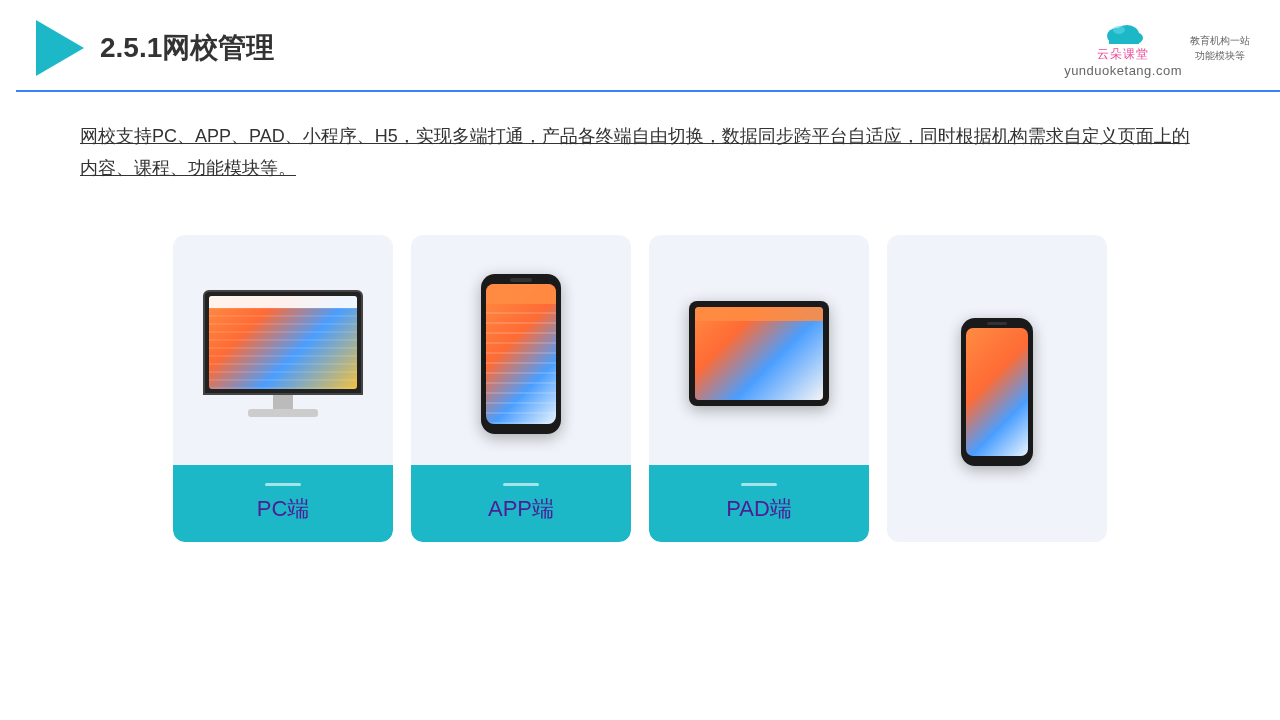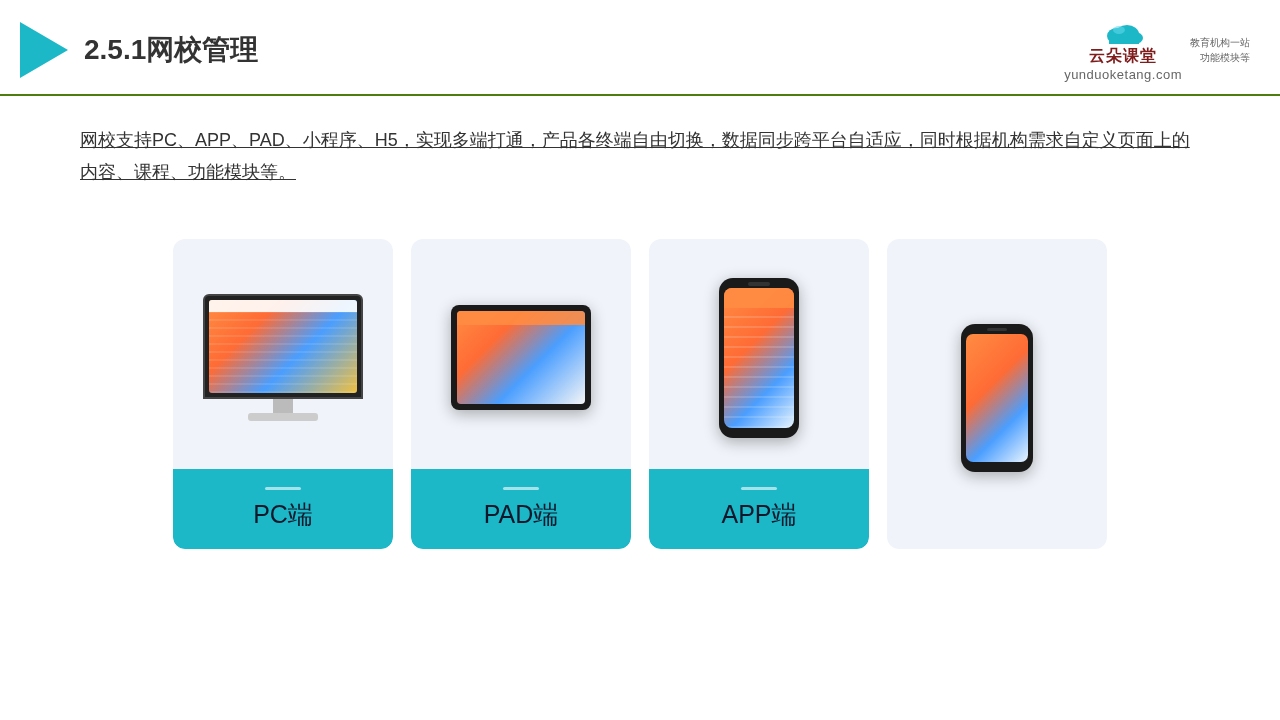--- a/index.html
+++ b/index.html
@@ -11,21 +11,22 @@
       overflow: hidden;
       position: relative;
     }
 
     
     .header {
       display: flex;
       align-items: center;
       justify-content: space-between;
       padding: 18px 30px 12px 20px;
-      border-bottom: 2px solid #4d7c0f;
+      border-bottom: 2px solid #3b82f6;
+      margin-left: 16px;
     }
     .header-left {
       display: flex;
       align-items: center;
       gap: 16px;
     }
     .logo-triangle {
       width: 0;
       height: 0;
       border-top: 28px solid transparent;
@@ -50,35 +51,35 @@
     .brand-cloud {
       position: relative;
       width: 48px;
       height: 28px;
     }
     .brand-cloud svg {
       width: 48px;
       height: 28px;
     }
     .brand-text-main {
-      font-size: 16px;
-      font-weight: 700;
-      color: #7f1d1d;
+      font-size: 12px;
+      font-weight: 400;
+      color: #ec4899;
       letter-spacing: 1px;
     }
     .brand-text-sub {
       font-size: 13px;
       color: #666;
       letter-spacing: 0.5px;
       white-space: nowrap;
     }
     .brand-slogan {
       display: flex;
       flex-direction: column;
-      align-items: flex-end;
+      align-items: center;
       justify-content: center;
     }
     .brand-slogan-text {
       font-size: 10px;
       color: #666;
       line-height: 1.5;
     }
 
     
     .description {
@@ -111,22 +112,22 @@
       flex: 1;
       display: flex;
       align-items: center;
       justify-content: center;
       padding: 28px 16px 20px;
       min-height: 230px;
     }
 
     .device-label {
       background: #1cb8c8;
-      color: #0f172a;
-      font-size: 25px;
+      color: #4c1d95;
+      font-size: 22px;
       font-weight: 500;
       text-align: center;
       padding: 18px 8px;
       border-radius: 0 0 12px 12px;
     }
 
     
     .pc-mockup {
       display: flex;
       flex-direction: column;
@@ -339,39 +340,39 @@
       </div>
     </div>
     <div class="device-label">
       <div class="label-divider"></div>
       <span>PC端</span>
     </div>
   </div>
 
   <div class="device-card">
     <div class="device-image-area">
+      <div class="phone-mockup">
+        <div class="phone-screen"></div>
+      </div>
+    </div>
+    <div class="device-label">
+      <div class="label-divider"></div>
+      <span>APP端</span>
+    </div>
+  </div>
+
+  <div class="device-card">
+    <div class="device-image-area">
       <div class="tablet-mockup">
         <div class="tablet-screen"></div>
       </div>
     </div>
     <div class="device-label">
       <div class="label-divider"></div>
       <span>PAD端</span>
-    </div>
-  </div>
-
-  <div class="device-card">
-    <div class="device-image-area">
-      <div class="phone-mockup">
-        <div class="phone-screen"></div>
-      </div>
-    </div>
-    <div class="device-label">
-      <div class="label-divider"></div>
-      <span>APP端</span>
     </div>
   </div>
 
 
   <div class="device-card">
     <div class="device-image-area">
       <div class="phone-small-mockup">
         <div class="phone-small-screen"></div>
       </div>
     </div>

